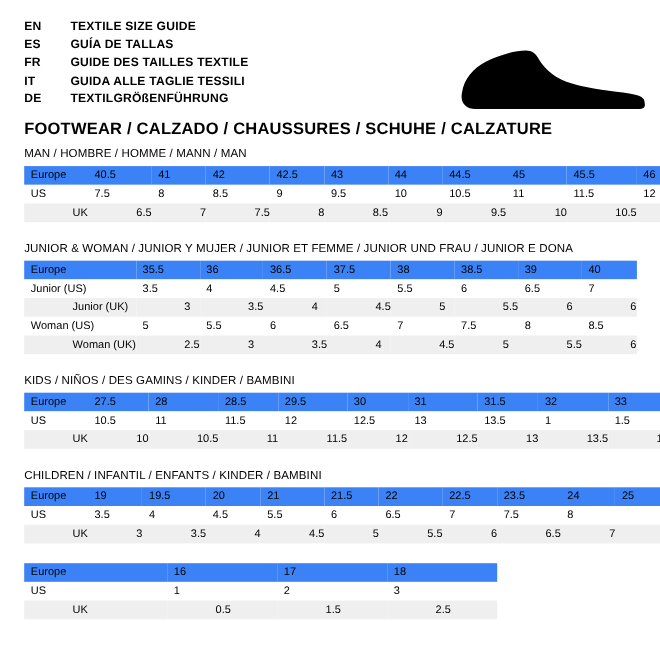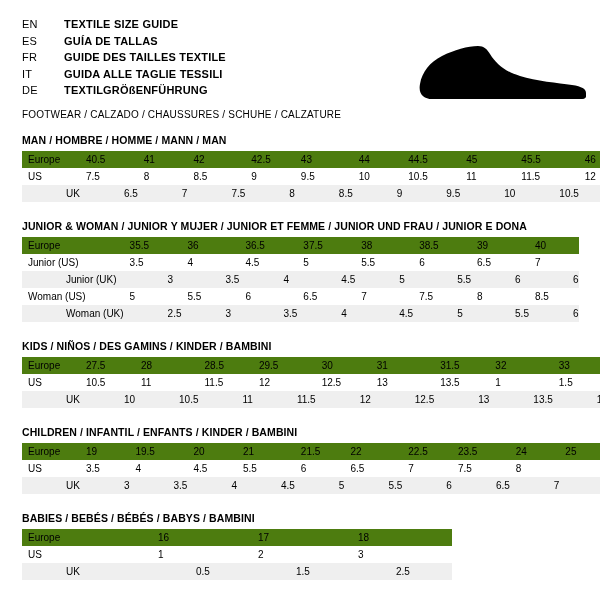--- a/index.html
+++ b/index.html
@@ -31,67 +31,67 @@
     border-collapse: collapse;
     font-size: 11px;
   }
   .lang-table td {
     padding: 1px 0;
     vertical-align: top;
     line-height: 14.5px;
   }
   .lang-code {
     width: 42px;
-    font-weight: normal;
+    font-weight: bold;
     letter-spacing: 0.2px;
   }
   .lang-title {
     font-weight: bold;
     letter-spacing: 0.2px;
     white-space: nowrap;
   }
   .shoe-icon {
     position: absolute;
     top: 20px;
     left: 390px;
     width: 180px;
     height: 70px;
   }
 
   .section-title {
-    font-size: 10px;
-    font-weight: normal;
+    font-size: 15px;
+    font-weight: bold;
     letter-spacing: 0.2px;
     margin-top: 10px;
   }
 
   
   .block {
     margin-top: 18px;
   }
   .block-title {
     font-size: 10.5px;
-    font-weight: bold;
+    font-weight: normal;
     letter-spacing: 0.1px;
     margin-bottom: 5px;
   }
   table.size {
     border-collapse: collapse;
     font-size: 10px;
     table-layout: fixed;
   }
   table.size td {
     height: 17px;
     padding: 0 0 0 6px;
     vertical-align: middle;
     line-height: 17px;
     white-space: nowrap;
   }
   table.size tr.shaded td {
-    background: #4d7c0f;
+    background: #3b82f6;
   }
   table.size tr.light td {
     background: #ffffff;
   }
   table.size tr.alt td {
     background: #efefef;
     padding-left: 44px;
   }
   .col-label {
     width: 86px;
@@ -333,21 +333,20 @@
               <td class="col-val">5.5</td>
               <td class="col-val">6</td>
               <td class="col-val">6.5</td>
               <td class="col-val">7</td>
               <td class="col-val">7.5</td>
             </tr>
           </tbody>
         </table>
       </div>
       <div class="block">
-        <div class="block-title">BABIES / BEBÉS / BÉBÉS / BABYS / BAMBINI</div>
         <table class="size">
           <tbody>
             <tr class="shaded">
               <td class="col-label">Europe</td>
               <td class="col-val">16</td>
               <td class="col-val">17</td>
               <td class="col-val">18</td>
             </tr>
             <tr class="light">
               <td class="col-label">US</td>

